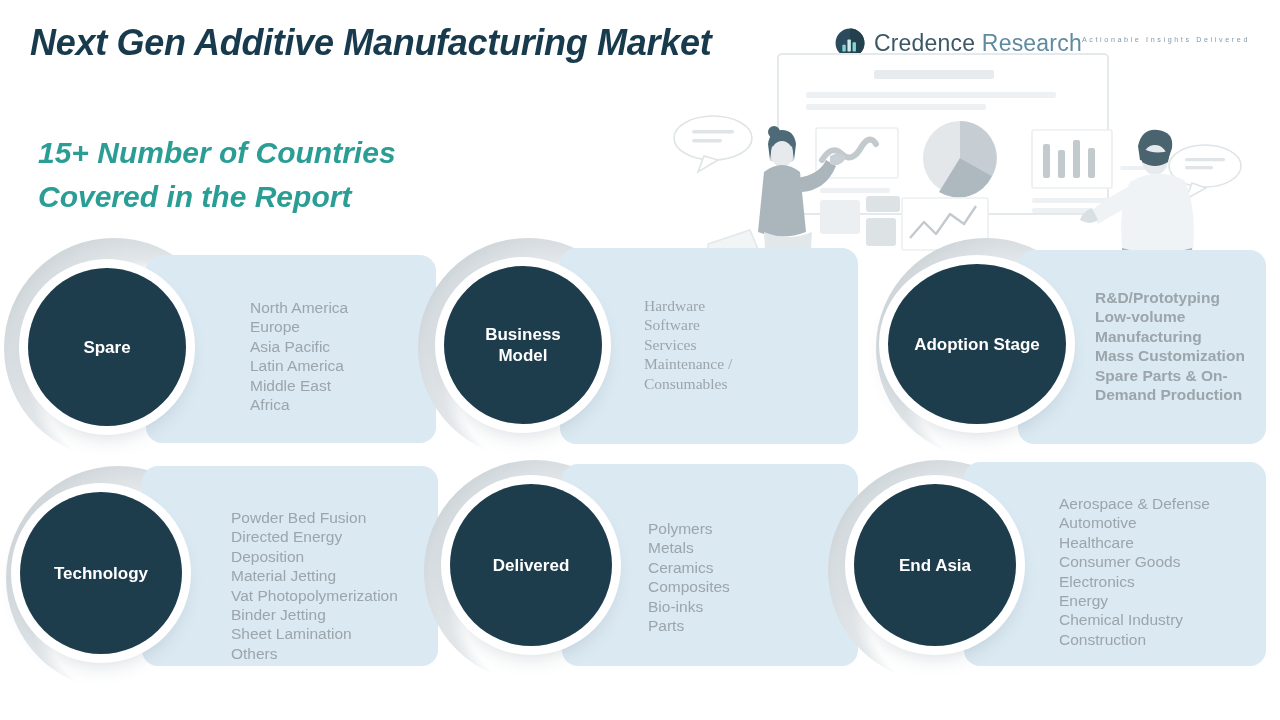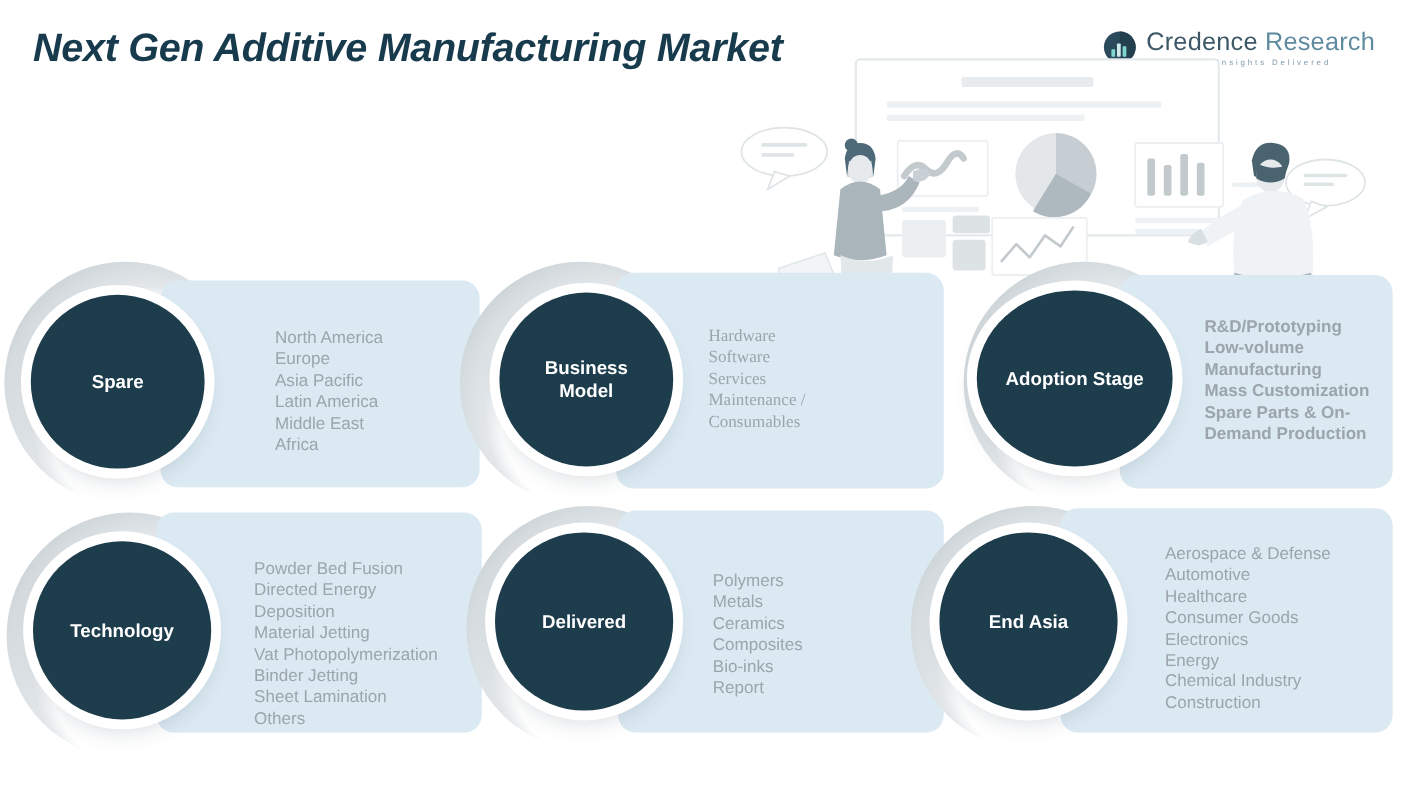--- a/index.html
+++ b/index.html
@@ -47,21 +47,21 @@
   
   .logo {
     position: absolute;
     right: 30px;
     top: 26px;
     display: flex;
     align-items: center;
     gap: 7px;
   }
   .logo-mark { width: 34px; height: 34px; flex: 0 0 auto; }
-  .logo-text-wrap { display: flex; flex-direction: column; line-height: 1; }
+  .logo-text-wrap { display: flex; flex-direction: row; line-height: 1; }
   .logo-name {
     font-size: 23px;
     color: #3c5766;
     letter-spacing: 0.2px;
     white-space: nowrap;
   }
   .logo-name .lite { color: #5f8ba0; }
   .logo-tag {
     font-size: 7.2px;
     color: #7e9bab;
@@ -118,20 +118,22 @@
     line-height: 19.4px;
     white-space: pre-line;
   }
 </style>
 </head>
 <body>
 
 <div id="canvas">
 
   <div class="page-title">Next Gen Additive Manufacturing Market</div>
+  <div class="subtitle">15+ Number of Countries
+Covered in the Report</div>
 
   <div class="logo">
     <svg class="logo-mark" viewBox="0 0 40 40">
       <circle cx="20" cy="20" r="17" fill="#2b4a5c"></circle>
       <path d="M20 3 a17 17 0 0 1 0 34 Z" fill="#24404f"></path>
       <rect x="11" y="22" width="4" height="8" rx="0.8" fill="#7fd8d0"></rect>
       <rect x="17" y="16" width="4" height="14" rx="0.8" fill="#cfeceb"></rect>
       <rect x="23" y="19" width="4" height="11" rx="0.8" fill="#7fd8d0"></rect>
     </svg>
     <div class="logo-text-wrap">
@@ -233,21 +235,21 @@
 Europe
 Asia Pacific
 Latin America
 Middle East
 Africa</div>
   </div>
 
   <div class="group">
     <div class="ring" style="left:418px; top:238px; width:220px; height:220px;"></div>
     <div class="panel" style="left:560px; top:248px; width:298px; height:196px;"></div>
-    <div class="bubble" style="left:454px; top:266px; width:158px; height:158px;align-items:center;">
+    <div class="bubble" style="left:444px; top:266px; width:158px; height:158px;align-items:center;">
       <span class="bubble-label">Business
 Model</span>
     </div>
     <div class="items" style="left:644px; top:296px; width:210px;font-family:Liberation Serif, serif;">Hardware
 Software
 Services
 Maintenance /
 Consumables</div>
   </div>
 
@@ -261,21 +263,21 @@
 Low-volume
 Manufacturing
 Mass Customization
 Spare Parts &amp; On-
 Demand Production</div>
   </div>
 
   <div class="group">
     <div class="ring" style="left:6px;  top:466px; width:224px; height:224px;"></div>
     <div class="panel" style="left:142px;top:466px; width:296px; height:200px;"></div>
-    <div class="bubble" style="left:30px; top:492px; width:162px; height:162px;">
+    <div class="bubble" style="left:20px; top:492px; width:162px; height:162px;">
       <span class="bubble-label">Technology</span>
     </div>
     <div class="items" style="left:231px;top:508px; width:210px;">Powder Bed Fusion
 Directed Energy
 Deposition
 Material Jetting
 Vat Photopolymerization
 Binder Jetting
 Sheet Lamination
 Others</div>
@@ -285,21 +287,21 @@
     <div class="ring" style="left:424px; top:460px; width:222px; height:222px;"></div>
     <div class="panel" style="left:562px; top:464px; width:296px; height:202px;"></div>
     <div class="bubble" style="left:450px; top:484px; width:162px; height:162px;">
       <span class="bubble-label">Delivered</span>
     </div>
     <div class="items" style="left:648px; top:519px; width:200px;">Polymers
 Metals
 Ceramics
 Composites
 Bio-inks
-Report</div>
+Parts</div>
   </div>
 
   <div class="group">
     <div class="ring" style="left:828px; top:460px; width:222px; height:222px;"></div>
     <div class="panel" style="left:964px; top:462px; width:302px; height:204px;"></div>
     <div class="bubble" style="left:854px; top:484px; width:162px; height:162px;">
       <span class="bubble-label">End Asia</span>
     </div>
     <div class="items" style="left:1059px;top:494px; width:215px;">Aerospace &amp; Defense
 Automotive

